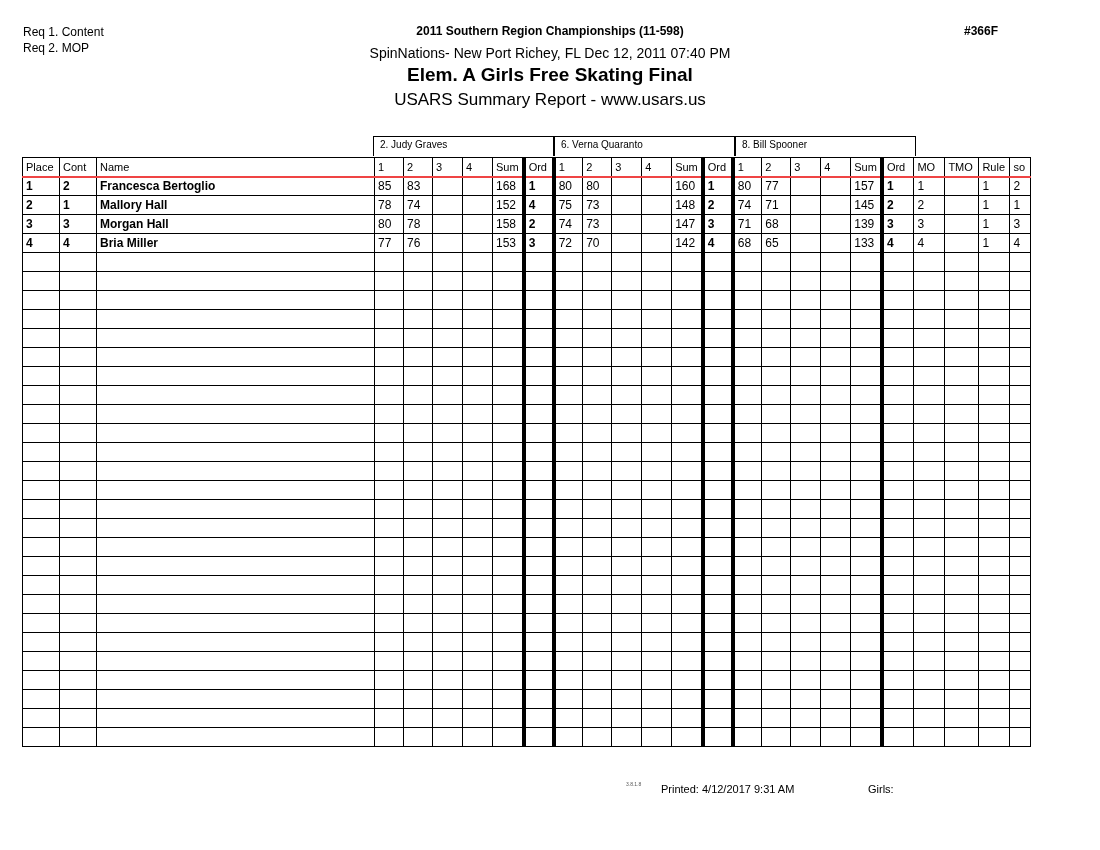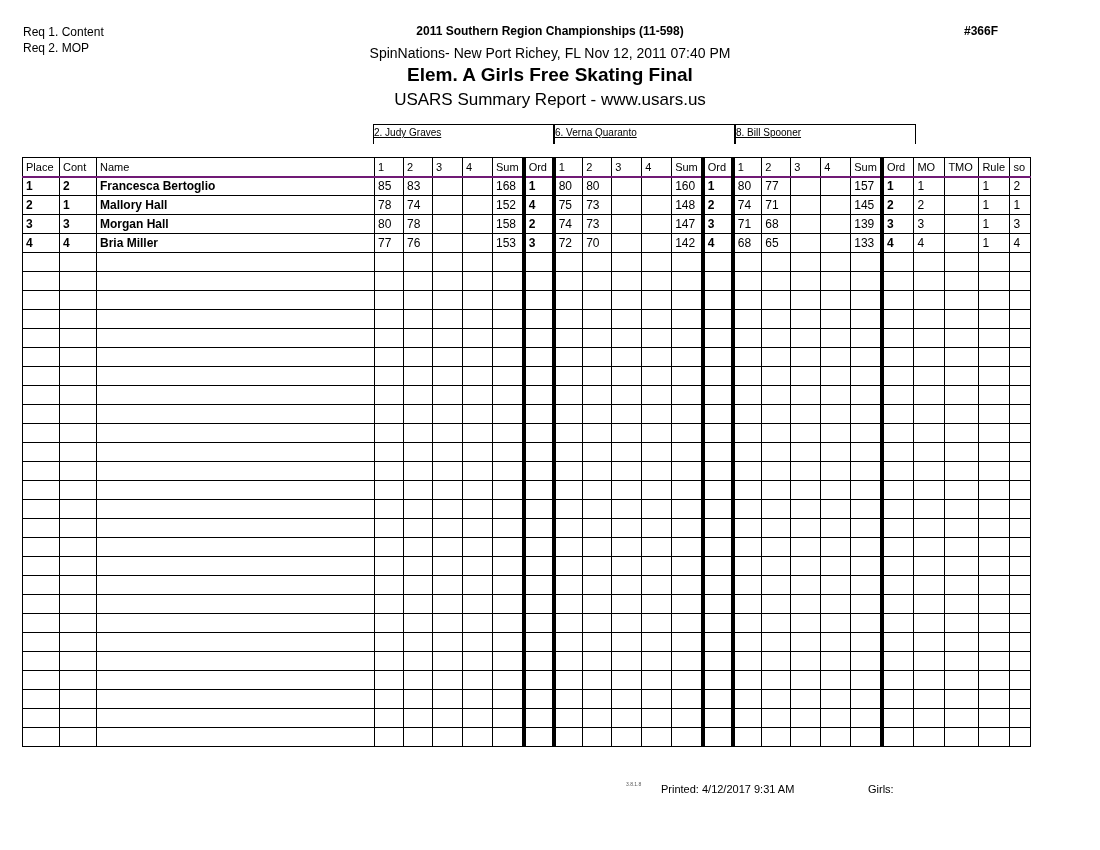--- a/index.html
+++ b/index.html
@@ -6,42 +6,42 @@
   body { width:1100px; height:850px; position:relative; font-family:"Liberation Sans", sans-serif; color:#000; overflow:hidden; }
   .abs { position:absolute; }
   .req { left:23px; font-size:12px; line-height:14px; }
   .center { left:0; width:1100px; text-align:center; }
   .title { top:24px; font-size:12px; font-weight:bold; }
   .subtitle { top:45px; font-size:14px; }
   .event { top:64px; font-size:19px; font-weight:bold; }
   .report { top:90px; font-size:17px; }
   .code { top:24px; left:964px; font-size:12px; font-weight:bold; }
 
-  .judge-box { top:124px; height:20px; border:1px solid #000; border-bottom:none; font-size:10px; box-sizing:border-box; line-height:16px;text-decoration:underline; }
+  .judge-box { top:136px; height:20px; border:1px solid #000; border-bottom:none; font-size:10px; padding-left:6px; box-sizing:border-box; line-height:16px; }
 
   table.grid { position:absolute; left:22px; top:157px; border-collapse:collapse; table-layout:fixed; }
   table.grid td { border:1px solid #000; height:19px; padding:0 3px; font-size:12px; white-space:nowrap; overflow:hidden; box-sizing:border-box; }
   table.grid tr.hdr td { font-size:11px; }
-  table.grid tr.hdr { border-bottom:2px solid #701a75; }
+  table.grid tr.hdr { border-bottom:2px solid #ef4444; }
   td.c { }
   td.r { text-align:left; }
   td.b { font-weight:bold; }
   td.thickR { border-right:4px solid #000 !important; }
   td.name { font-weight:bold; font-size:13px; }
 
   .footer { top:783px; font-size:11px;margin-left:12px; }
   .ver { top:781px; left:626px; font-size:5px; color:#555; }
 </style>
 </head>
 <body>
 
 <div class="abs req" style="top:25px;">Req 1. Content</div>
 <div class="abs req" style="top:41px;">Req 2. MOP</div>
 <div class="abs center title">2011 Southern Region Championships (11-598)</div>
-<div class="abs center subtitle">SpinNations- New Port Richey, FL  Nov 12, 2011  07:40 PM</div>
+<div class="abs center subtitle">SpinNations- New Port Richey, FL  Dec 12, 2011  07:40 PM</div>
 <div class="abs center event">Elem. A Girls Free Skating Final</div>
 <div class="abs center report">USARS Summary Report - www.usars.us</div>
 <div class="abs code">#366F</div>
 
 <div class="abs judge-box" style="left:373px; width:181px;">2.  Judy Graves</div>
 <div class="abs judge-box" style="left:554px; width:181px;">6.  Verna Quaranto</div>
 <div class="abs judge-box" style="left:735px; width:181px;">8.  Bill Spooner</div>
 
 <table class="grid" id="grid">
   <colgroup id="cols">

